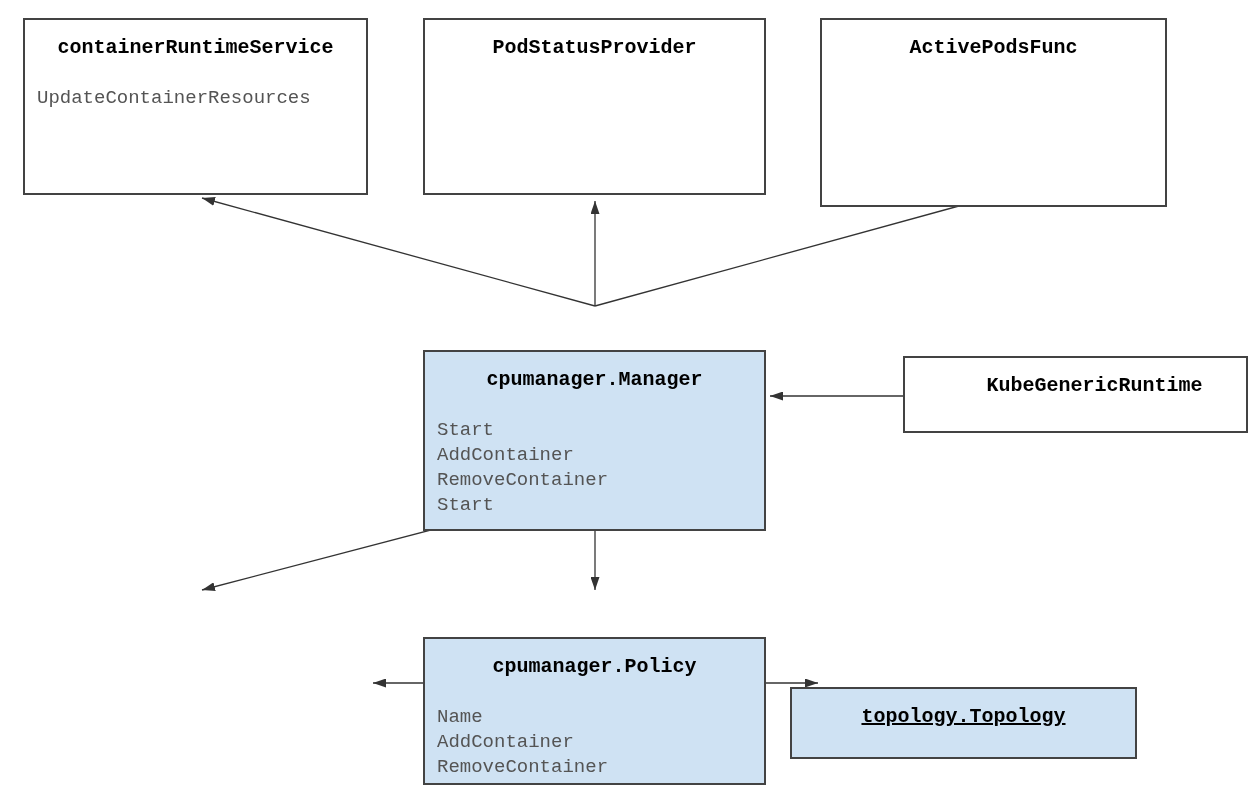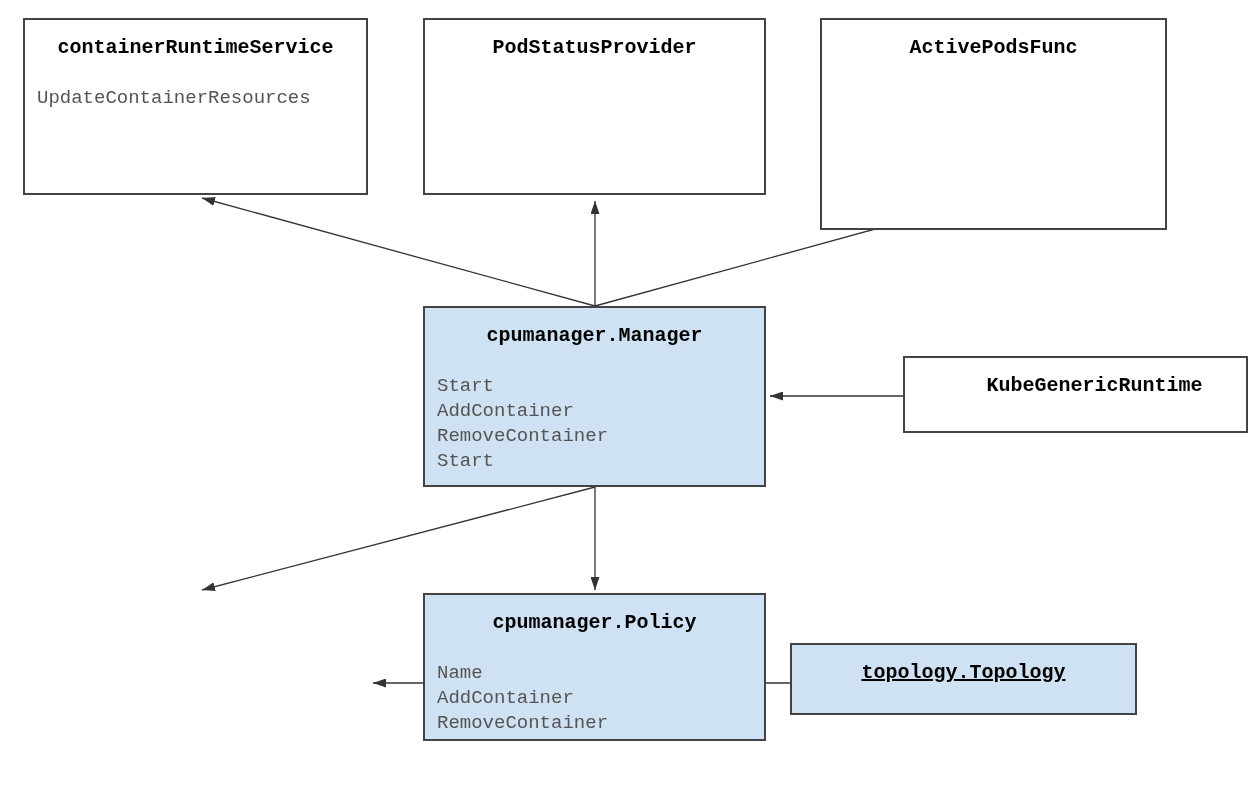--- a/index.html
+++ b/index.html
@@ -23,20 +23,21 @@
     pointer-events: none;
   }
   .box {
     position: absolute;
     box-sizing: border-box;
     border: 2px solid #434343;
     background: #ffffff;
   }
   .box.blue {
     background: #cfe2f3;
+    margin-top: 44px;
   }
   .box-title {
     margin-top: 16px;
     text-align: center;
     font-weight: bold;
     font-size: 20px;
     line-height: 24px;
     color: #000000;
     white-space: nowrap;
   }
@@ -75,21 +76,21 @@
     <div class="box-title">containerRuntimeService</div>
     <div class="box-methods">
       <div>UpdateContainerResources</div>
     </div>
   </div>
 
   <div class="box" style="left:423px; top:18px; width:343px; height:177px;">
     <div class="box-title">PodStatusProvider</div>
   </div>
 
-  <div class="box" style="left:820px; top:18px; width:347px; height:212px;">
+  <div class="box" style="left:820px; top:18px; width:347px; height:189px;">
     <div class="box-title">ActivePodsFunc</div>
   </div>
 
   <div class="box blue" style="left:423px; top:306px; width:343px; height:181px;">
     <div class="box-title">cpumanager.Manager</div>
     <div class="box-methods">
       <div>Start</div>
       <div>AddContainer</div>
       <div>RemoveContainer</div>
       <div>Start</div>

